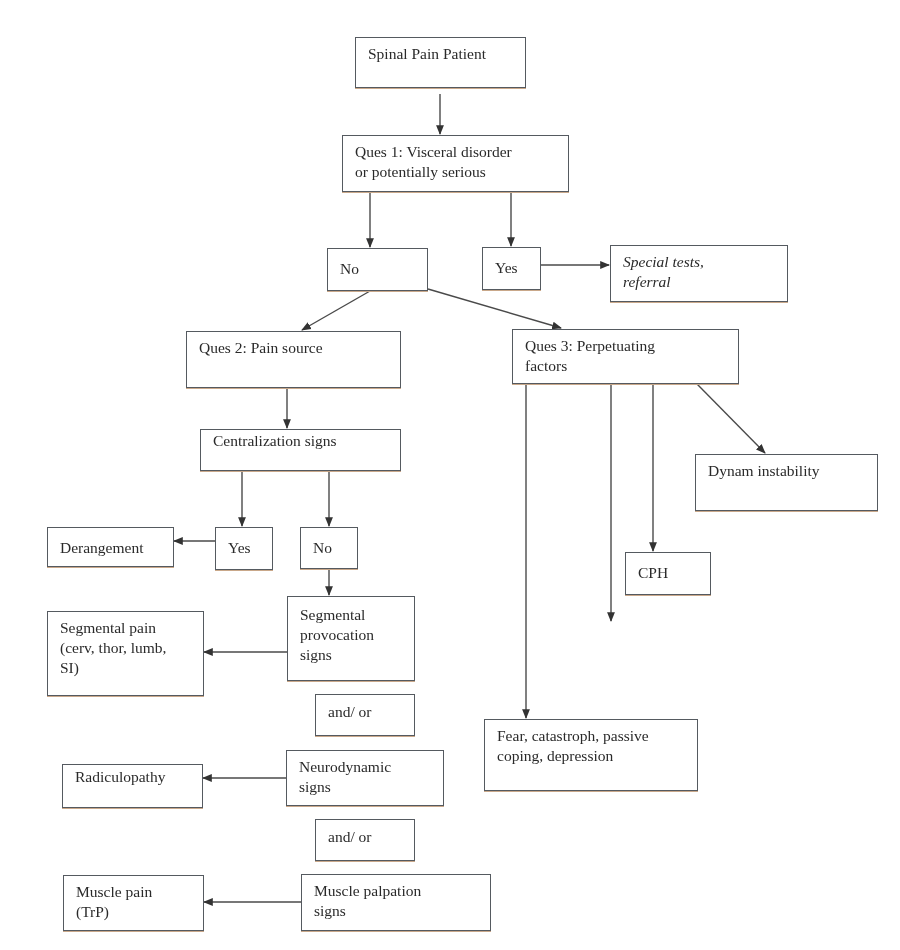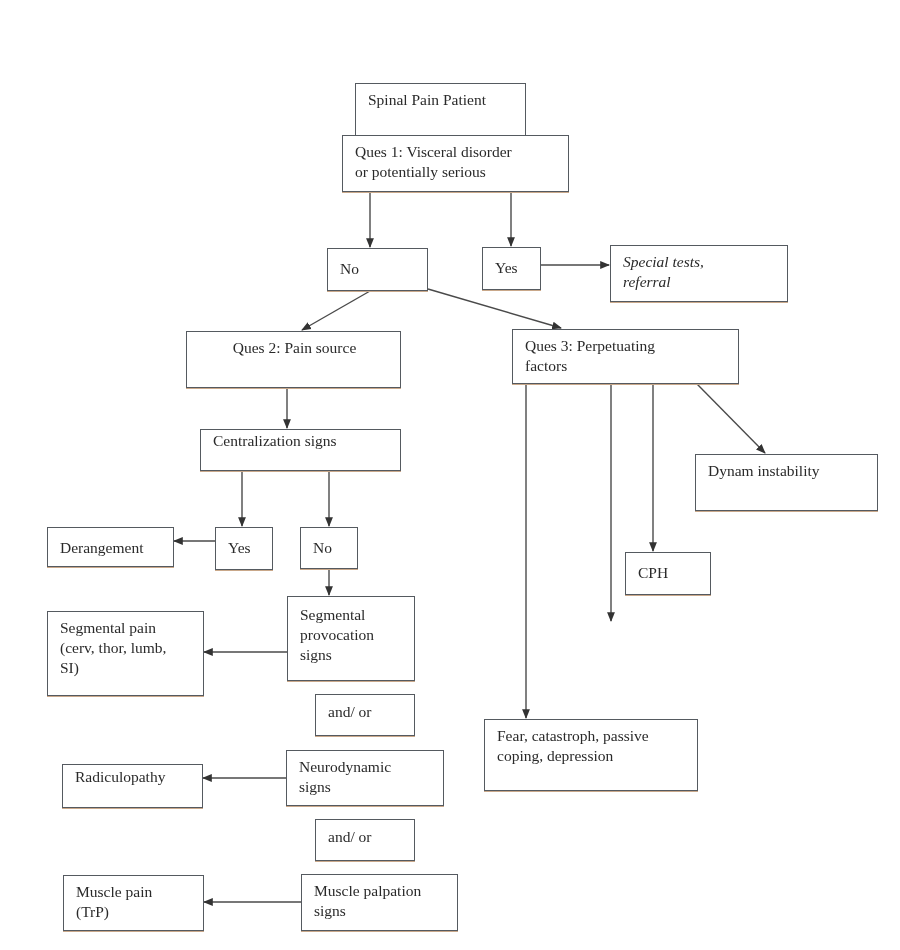--- a/index.html
+++ b/index.html
@@ -35,38 +35,38 @@
       <line x1="329" y1="569" x2="329" y2="595" stroke="#4a4a4a" stroke-width="1.4" marker-end="url(#arr)"></line>
       <line x1="287" y1="652" x2="204" y2="652" stroke="#4a4a4a" stroke-width="1.4" marker-end="url(#arr)"></line>
       <line x1="286" y1="778" x2="203" y2="778" stroke="#4a4a4a" stroke-width="1.4" marker-end="url(#arr)"></line>
       <line x1="301" y1="902" x2="204" y2="902" stroke="#4a4a4a" stroke-width="1.4" marker-end="url(#arr)"></line>
       <line x1="526" y1="384" x2="526" y2="718" stroke="#4a4a4a" stroke-width="1.4" marker-end="url(#arr)"></line>
       <line x1="611" y1="384" x2="611" y2="621" stroke="#4a4a4a" stroke-width="1.4" marker-end="url(#arr)"></line>
       <line x1="653" y1="384" x2="653" y2="551" stroke="#4a4a4a" stroke-width="1.4" marker-end="url(#arr)"></line>
       <line x1="697" y1="384" x2="765" y2="453" stroke="#4a4a4a" stroke-width="1.4" marker-end="url(#arr)"></line>
     </svg>
 
-  <div class="node" style="left:355px;top:37px;width:171px;height:65px;margin-top:46px;">
+  <div class="node" style="left:355px;top:37px;width:171px;height:51px;">
       <span>Spinal Pain Patient</span>
     </div>
   <div class="node" style="left:342px;top:135px;width:227px;height:57px;">
       <span>Ques 1:  Visceral disorder
 or potentially serious</span>
     </div>
   <div class="node" style="left:327px;top:248px;width:101px;height:43px;padding-top:10px;">
       <span>No</span>
     </div>
   <div class="node" style="left:482px;top:247px;width:59px;height:43px;padding-top:10px;">
       <span>Yes</span>
     </div>
   <div class="node" style="left:610px;top:245px;width:178px;height:57px;font-style:italic;">
       <span>Special tests,
 referral</span>
     </div>
-  <div class="node" style="left:186px;top:331px;width:215px;height:57px;text-align:center;">
+  <div class="node" style="left:186px;top:331px;width:215px;height:57px;">
       <span>Ques 2: Pain source</span>
     </div>
   <div class="node" style="left:512px;top:329px;width:227px;height:55px;">
       <span>Ques 3: Perpetuating
 factors</span>
     </div>
   <div class="node" style="left:200px;top:429px;width:201px;height:42px;padding-top:1px;">
       <span>Centralization signs</span>
     </div>
   <div class="node" style="left:215px;top:527px;width:58px;height:43px;padding-top:10px;">
@@ -94,21 +94,21 @@
   <div class="node" style="left:286px;top:750px;width:158px;height:56px;">
       <span>Neurodynamic
 signs</span>
     </div>
   <div class="node" style="left:62px;top:764px;width:141px;height:44px;padding-top:2px;">
       <span>Radiculopathy</span>
     </div>
   <div class="node" style="left:315px;top:819px;width:100px;height:42px;padding-top:7px;">
       <span>and/ or</span>
     </div>
-  <div class="node" style="left:301px;top:874px;width:157px;height:57px;">
+  <div class="node" style="left:301px;top:874px;width:190px;height:57px;">
       <span>Muscle palpation
 signs</span>
     </div>
   <div class="node" style="left:63px;top:875px;width:141px;height:56px;">
       <span>Muscle pain
 (TrP)</span>
     </div>
   <div class="node" style="left:695px;top:454px;width:183px;height:57px;">
       <span>Dynam instability</span>
     </div>

